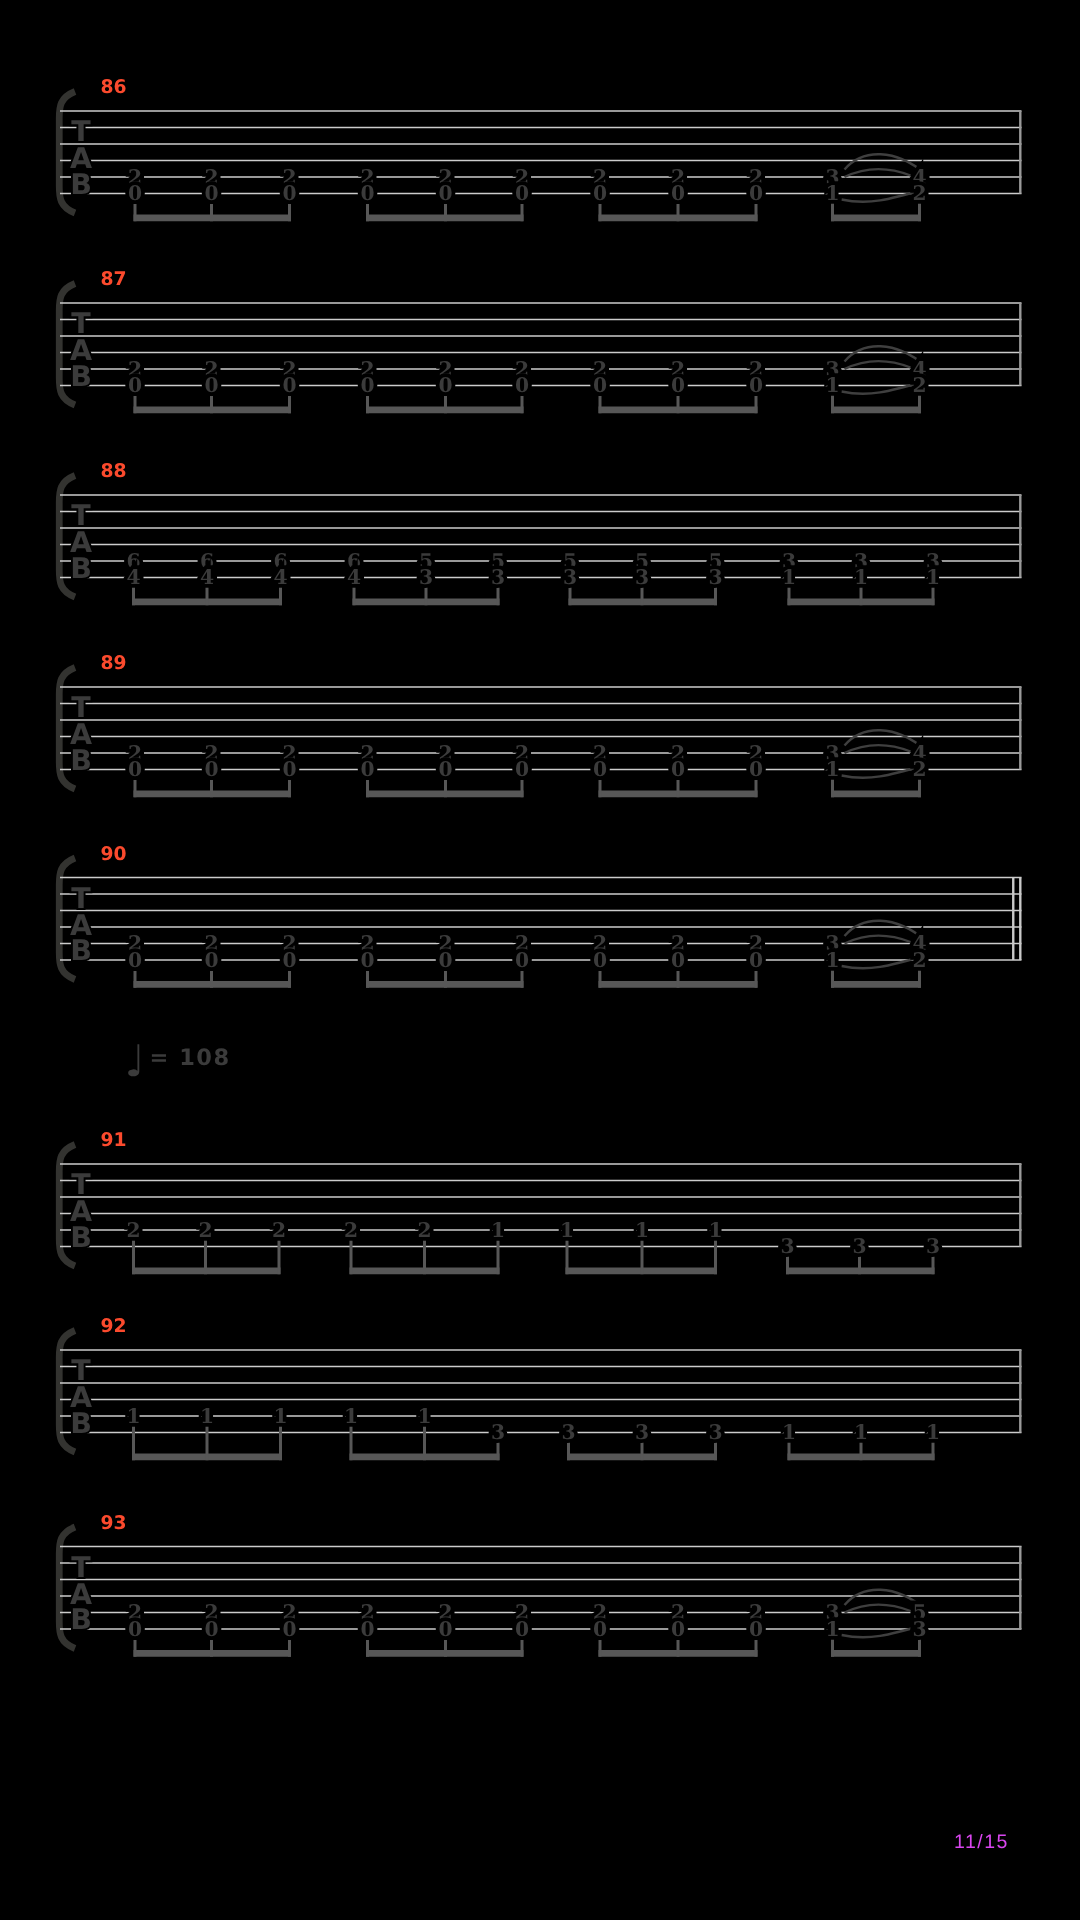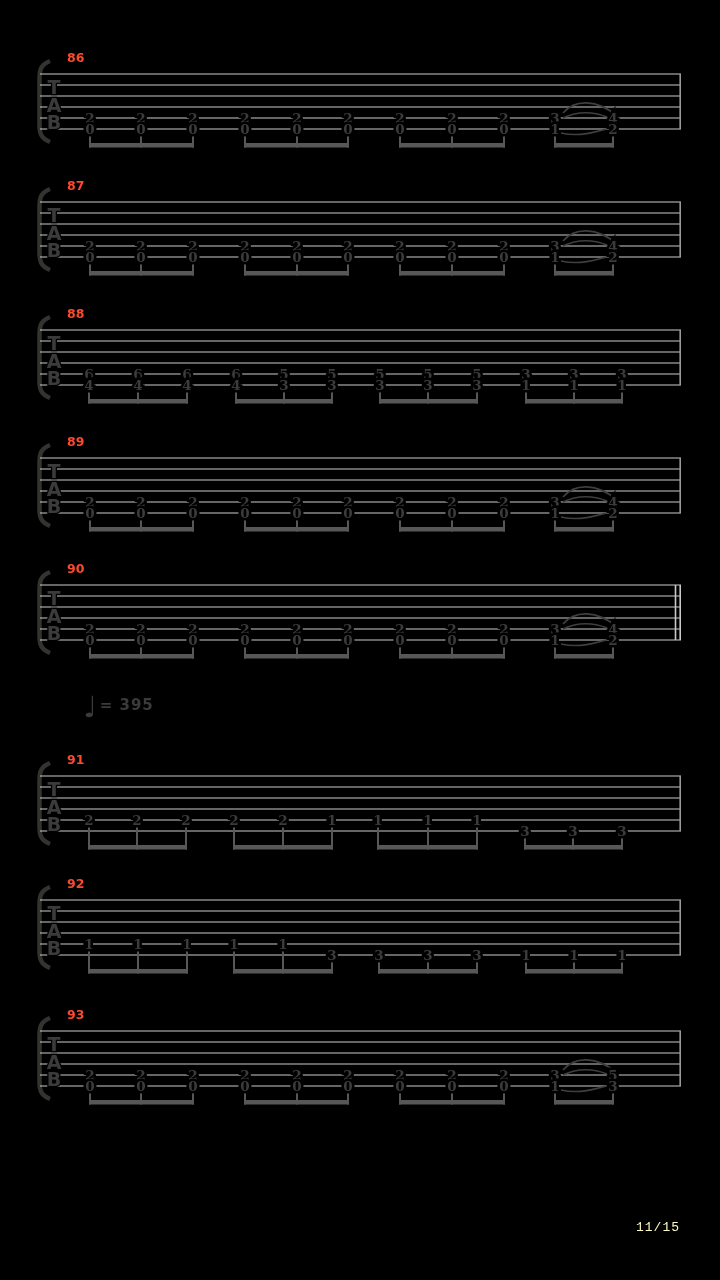--- a/index.html
+++ b/index.html
@@ -1,22 +1,22 @@
 <!DOCTYPE html>
 <html><head>
 <meta charset="utf-8">
 <style>
   html,body{margin:0;padding:0;background:#000;}
   .page{position:relative;width:720px;height:1280px;background:#000;overflow:hidden;
         font-family:"DejaVu Sans",sans-serif;}
   .tempo{position:absolute;left:83px;top:692px;color:#3b3b3b;display:flex;align-items:flex-start;}
   .tempo .note-glyph{font-size:29px;line-height:30px;font-family:"DejaVu Sans",sans-serif;}
   .tempo .tempo-label{font-size:15px;font-weight:700;line-height:15px;margin-left:3px;margin-top:6px;letter-spacing:1px;}
-  .page-indicator{position:absolute;left:636px;top:1220px;font-family:Liberation Mono, monospace;
-        font-size:13px;color:#fef9c3;letter-spacing:1px;}
+  .page-indicator{position:absolute;left:636px;top:1220px;font-family:Liberation Sans, sans-serif;
+        font-size:13px;color:#d946ef;letter-spacing:1px;}
   svg{position:absolute;left:0;top:0;}
   text{user-select:none;}
 </style>
 </head>
 <body>
 
 <div class="page">
   <svg id="score-svg" width="720" height="1280" viewBox="0 0 720 1280">
       <g>
         <path d="M50 61 C40 65 39.5 71 39.5 79 L39.5 124 C39.5 132 40 138 50 142" stroke="#333330" stroke-width="4.5" fill="none"></path>
@@ -424,17 +424,17 @@
         <text x="504" y="1090.5" text-anchor="middle" font-family="&quot;DejaVu Serif&quot;, serif" font-size="13.5" font-weight="700" fill="#3b3b3b" stroke="#000" stroke-width="5" paint-order="stroke">0</text>
         <text x="555" y="1079.5" text-anchor="middle" font-family="&quot;DejaVu Serif&quot;, serif" font-size="13.5" font-weight="700" fill="#3b3b3b" stroke="#000" stroke-width="5" paint-order="stroke">3</text>
         <text x="555" y="1090.5" text-anchor="middle" font-family="&quot;DejaVu Serif&quot;, serif" font-size="13.5" font-weight="700" fill="#3b3b3b" stroke="#000" stroke-width="5" paint-order="stroke">1</text>
         <text x="613" y="1079.5" text-anchor="middle" font-family="&quot;DejaVu Serif&quot;, serif" font-size="13.5" font-weight="700" fill="#3b3b3b" stroke="#000" stroke-width="5" paint-order="stroke">5</text>
         <text x="613" y="1090.5" text-anchor="middle" font-family="&quot;DejaVu Serif&quot;, serif" font-size="13.5" font-weight="700" fill="#3b3b3b" stroke="#000" stroke-width="5" paint-order="stroke">3</text>
       </g>
     </svg>
 
   <div class="tempo">
     <span class="note-glyph">♩</span>
-    <span class="tempo-label">= 395</span>
+    <span class="tempo-label">= 108</span>
   </div>
 
   <div class="page-indicator">11/15</div>
 </div>
 
 </body></html>

